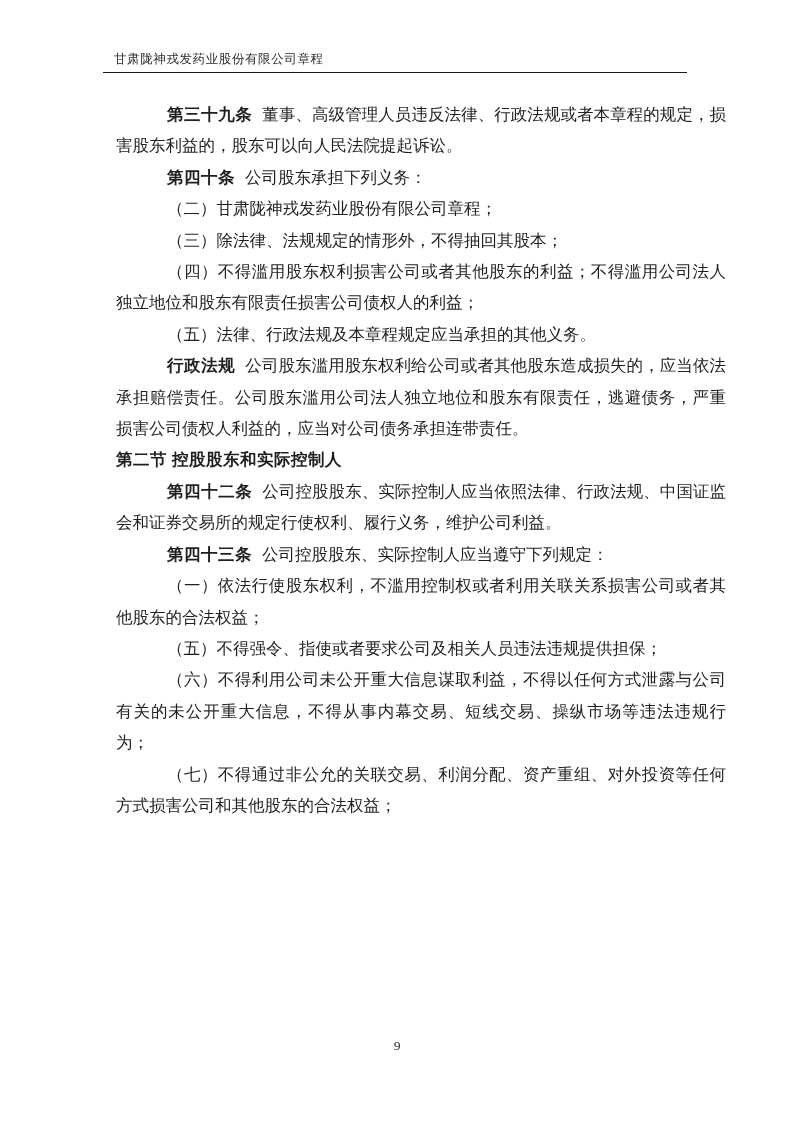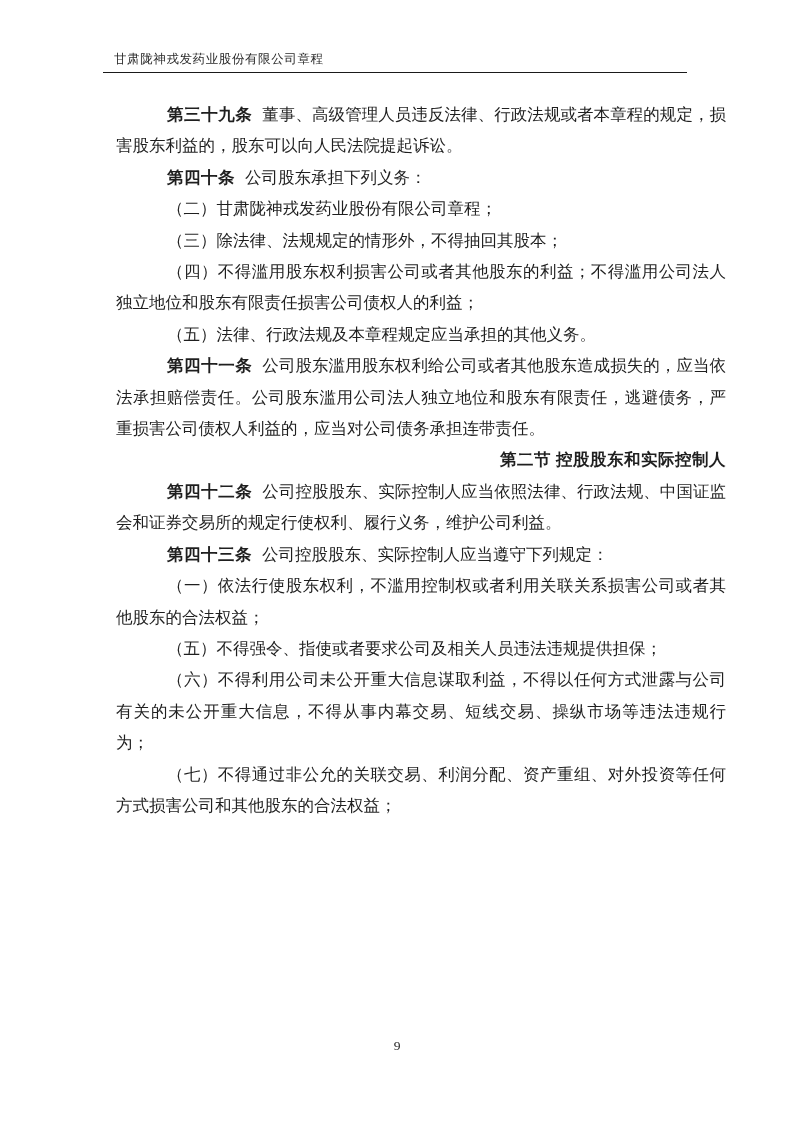--- a/index.html
+++ b/index.html
@@ -58,21 +58,21 @@
   .article-label {
     font-family: "Liberation Sans", "DejaVu Sans", sans-serif;
     font-weight: bold;
     margin-right: 10px;
     letter-spacing: 0.5px;
   }
   .section-heading {
     margin: 0;
     font-size: 16.5px;
     line-height: 31.4px;
-    text-align: right;
+    text-align: left;
     text-indent: 0;
     font-weight: bold;
     font-family: "Liberation Sans", "DejaVu Sans", sans-serif;
     letter-spacing: 0.5px;
   }
   
   .page-number {
     position: absolute;
     top: 1038px;
     left: 0;
@@ -93,21 +93,21 @@
   </header>
 
   <main class="document-body">
 
   <p class="para article"><b class="article-label">第三十九条</b><span>董事、高级管理人员违反法律、行政法规或者本章程的规定，损害股东利益的，股东可以向人民法院提起诉讼。</span></p>
       <p class="para article"><b class="article-label">第四十条</b><span>公司股东承担下列义务：</span></p>
       <p class="para item"><span>（二）甘肃陇神戎发药业股份有限公司章程；</span></p>
       <p class="para item"><span>（三）除法律、法规规定的情形外，不得抽回其股本；</span></p>
       <p class="para item"><span>（四）不得滥用股东权利损害公司或者其他股东的利益；不得滥用公司法人独立地位和股东有限责任损害公司债权人的利益；</span></p>
       <p class="para item"><span>（五）法律、行政法规及本章程规定应当承担的其他义务。</span></p>
-      <p class="para article"><b class="article-label">第四十一条</b><span>公司股东滥用股东权利给公司或者其他股东造成损失的，应当依法承担赔偿责任。公司股东滥用公司法人独立地位和股东有限责任，逃避债务，严重损害公司债权人利益的，应当对公司债务承担连带责任。</span></p>
+      <p class="para article"><b class="article-label">行政法规</b><span>公司股东滥用股东权利给公司或者其他股东造成损失的，应当依法承担赔偿责任。公司股东滥用公司法人独立地位和股东有限责任，逃避债务，严重损害公司债权人利益的，应当对公司债务承担连带责任。</span></p>
       <h2 class="section-heading">第二节 控股股东和实际控制人</h2>
       <p class="para article"><b class="article-label">第四十二条</b><span>公司控股股东、实际控制人应当依照法律、行政法规、中国证监会和证券交易所的规定行使权利、履行义务，维护公司利益。</span></p>
       <p class="para article"><b class="article-label">第四十三条</b><span>公司控股股东、实际控制人应当遵守下列规定：</span></p>
       <p class="para item"><span>（一）依法行使股东权利，不滥用控制权或者利用关联关系损害公司或者其他股东的合法权益；</span></p>
       <p class="para item"><span>（五）不得强令、指使或者要求公司及相关人员违法违规提供担保；</span></p>
       <p class="para item"><span>（六）不得利用公司未公开重大信息谋取利益，不得以任何方式泄露与公司有关的未公开重大信息，不得从事内幕交易、短线交易、操纵市场等违法违规行为；</span></p>
       <p class="para item"><span>（七）不得通过非公允的关联交易、利润分配、资产重组、对外投资等任何方式损害公司和其他股东的合法权益；</span></p>
     </main>
 
   <footer>

